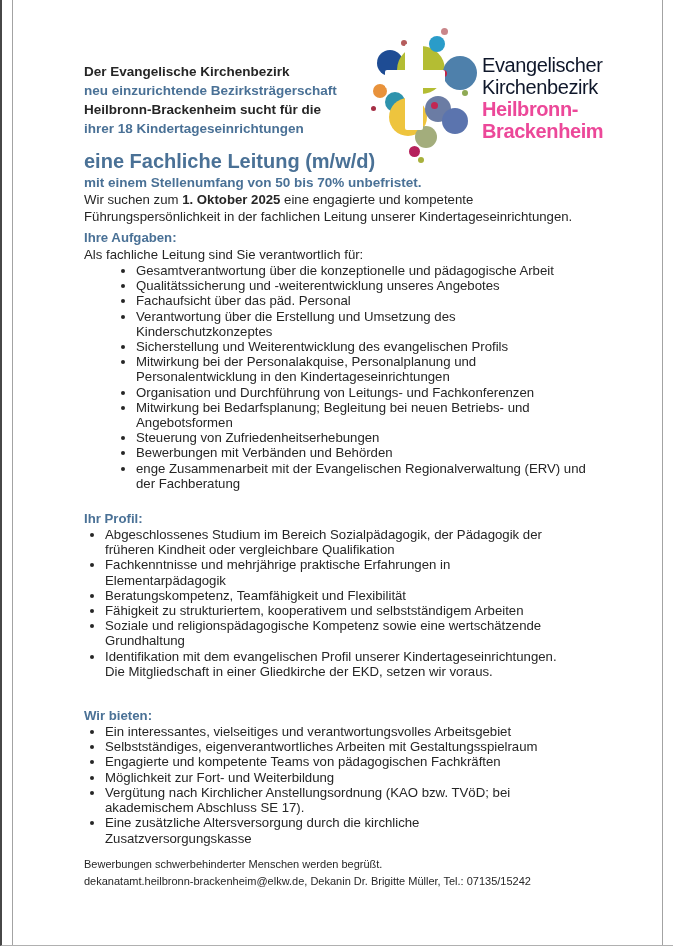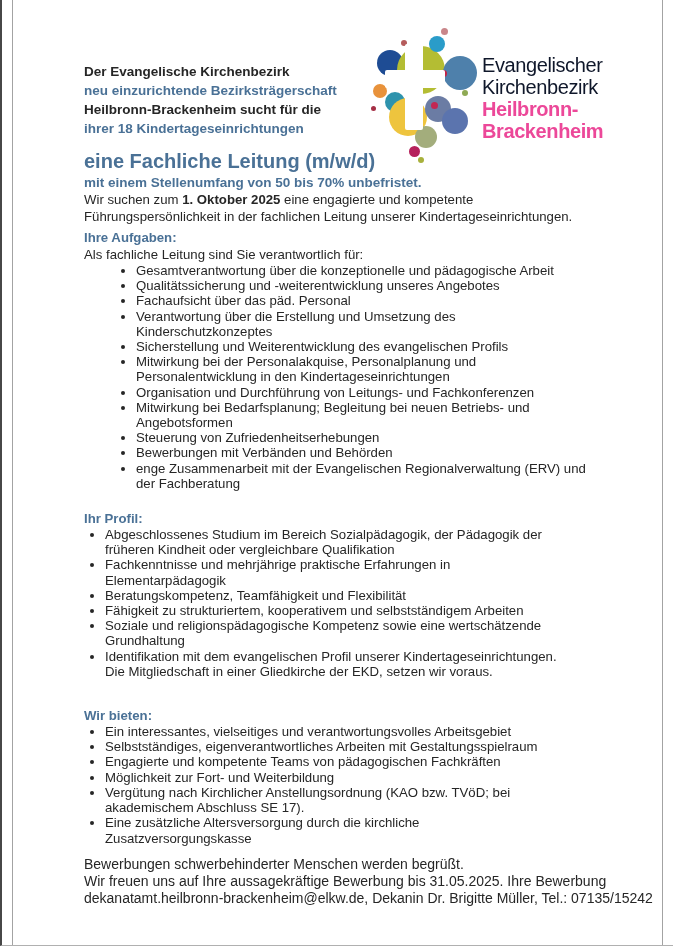--- a/index.html
+++ b/index.html
@@ -62,21 +62,21 @@
   .lead-p { margin-top:13px; }
   .h-profile { margin-top:20px; }
   .h-offer { margin-top:29px; }
 
   ul.list { margin:0; font-size:13.2px; line-height:15.2px; color:#262626; list-style:disc outside; }
   ul.tasks-list { padding:0 0 0 52px; width:453px; }
   ul.inset-list { padding:0 0 0 21px; width:455px; }
   ul.list li { margin:0; padding:0; }
 
   .closing { margin-top:10px; }
-  .closing-line { font-size:14px; line-height:17px; white-space:nowrap; }
+  .closing-line { font-size:11px; line-height:17px; white-space:nowrap; }
 </style>
 </head>
 <body>
 
 <div class="frame">
   <div class="page-edge left"></div>
   <div class="page-edge right"></div>
 
   <div class="logo">
     <div class="logo-mark">
@@ -156,17 +156,16 @@
       <li>Ein interessantes, vielseitiges und verantwortungsvolles Arbeitsgebiet</li>
       <li>Selbstständiges, eigenverantwortliches Arbeiten mit Gestaltungsspielraum</li>
       <li>Engagierte und kompetente Teams von pädagogischen Fachkräften</li>
       <li>Möglichkeit zur Fort- und Weiterbildung</li>
       <li>Vergütung nach Kirchlicher Anstellungsordnung (KAO bzw. TVöD; bei akademischem Abschluss SE 17).</li>
       <li>Eine zusätzliche Altersversorgung durch die kirchliche Zusatzversorgungskasse</li>
     </ul>
 
     <div class="closing">
       <div class="closing-line">Bewerbungen schwerbehinderter Menschen werden begrüßt.</div>
-      <div class="closing-line">Wir freuen uns auf Ihre aussagekräftige Bewerbung bis 31.05.2025. Ihre Bewerbung</div>
       <div class="closing-line">dekanatamt.heilbronn-brackenheim@elkw.de, Dekanin Dr. Brigitte Müller, Tel.: 07135/15242</div>
     </div>
   </div>
 </div>
 
 </body></html>

